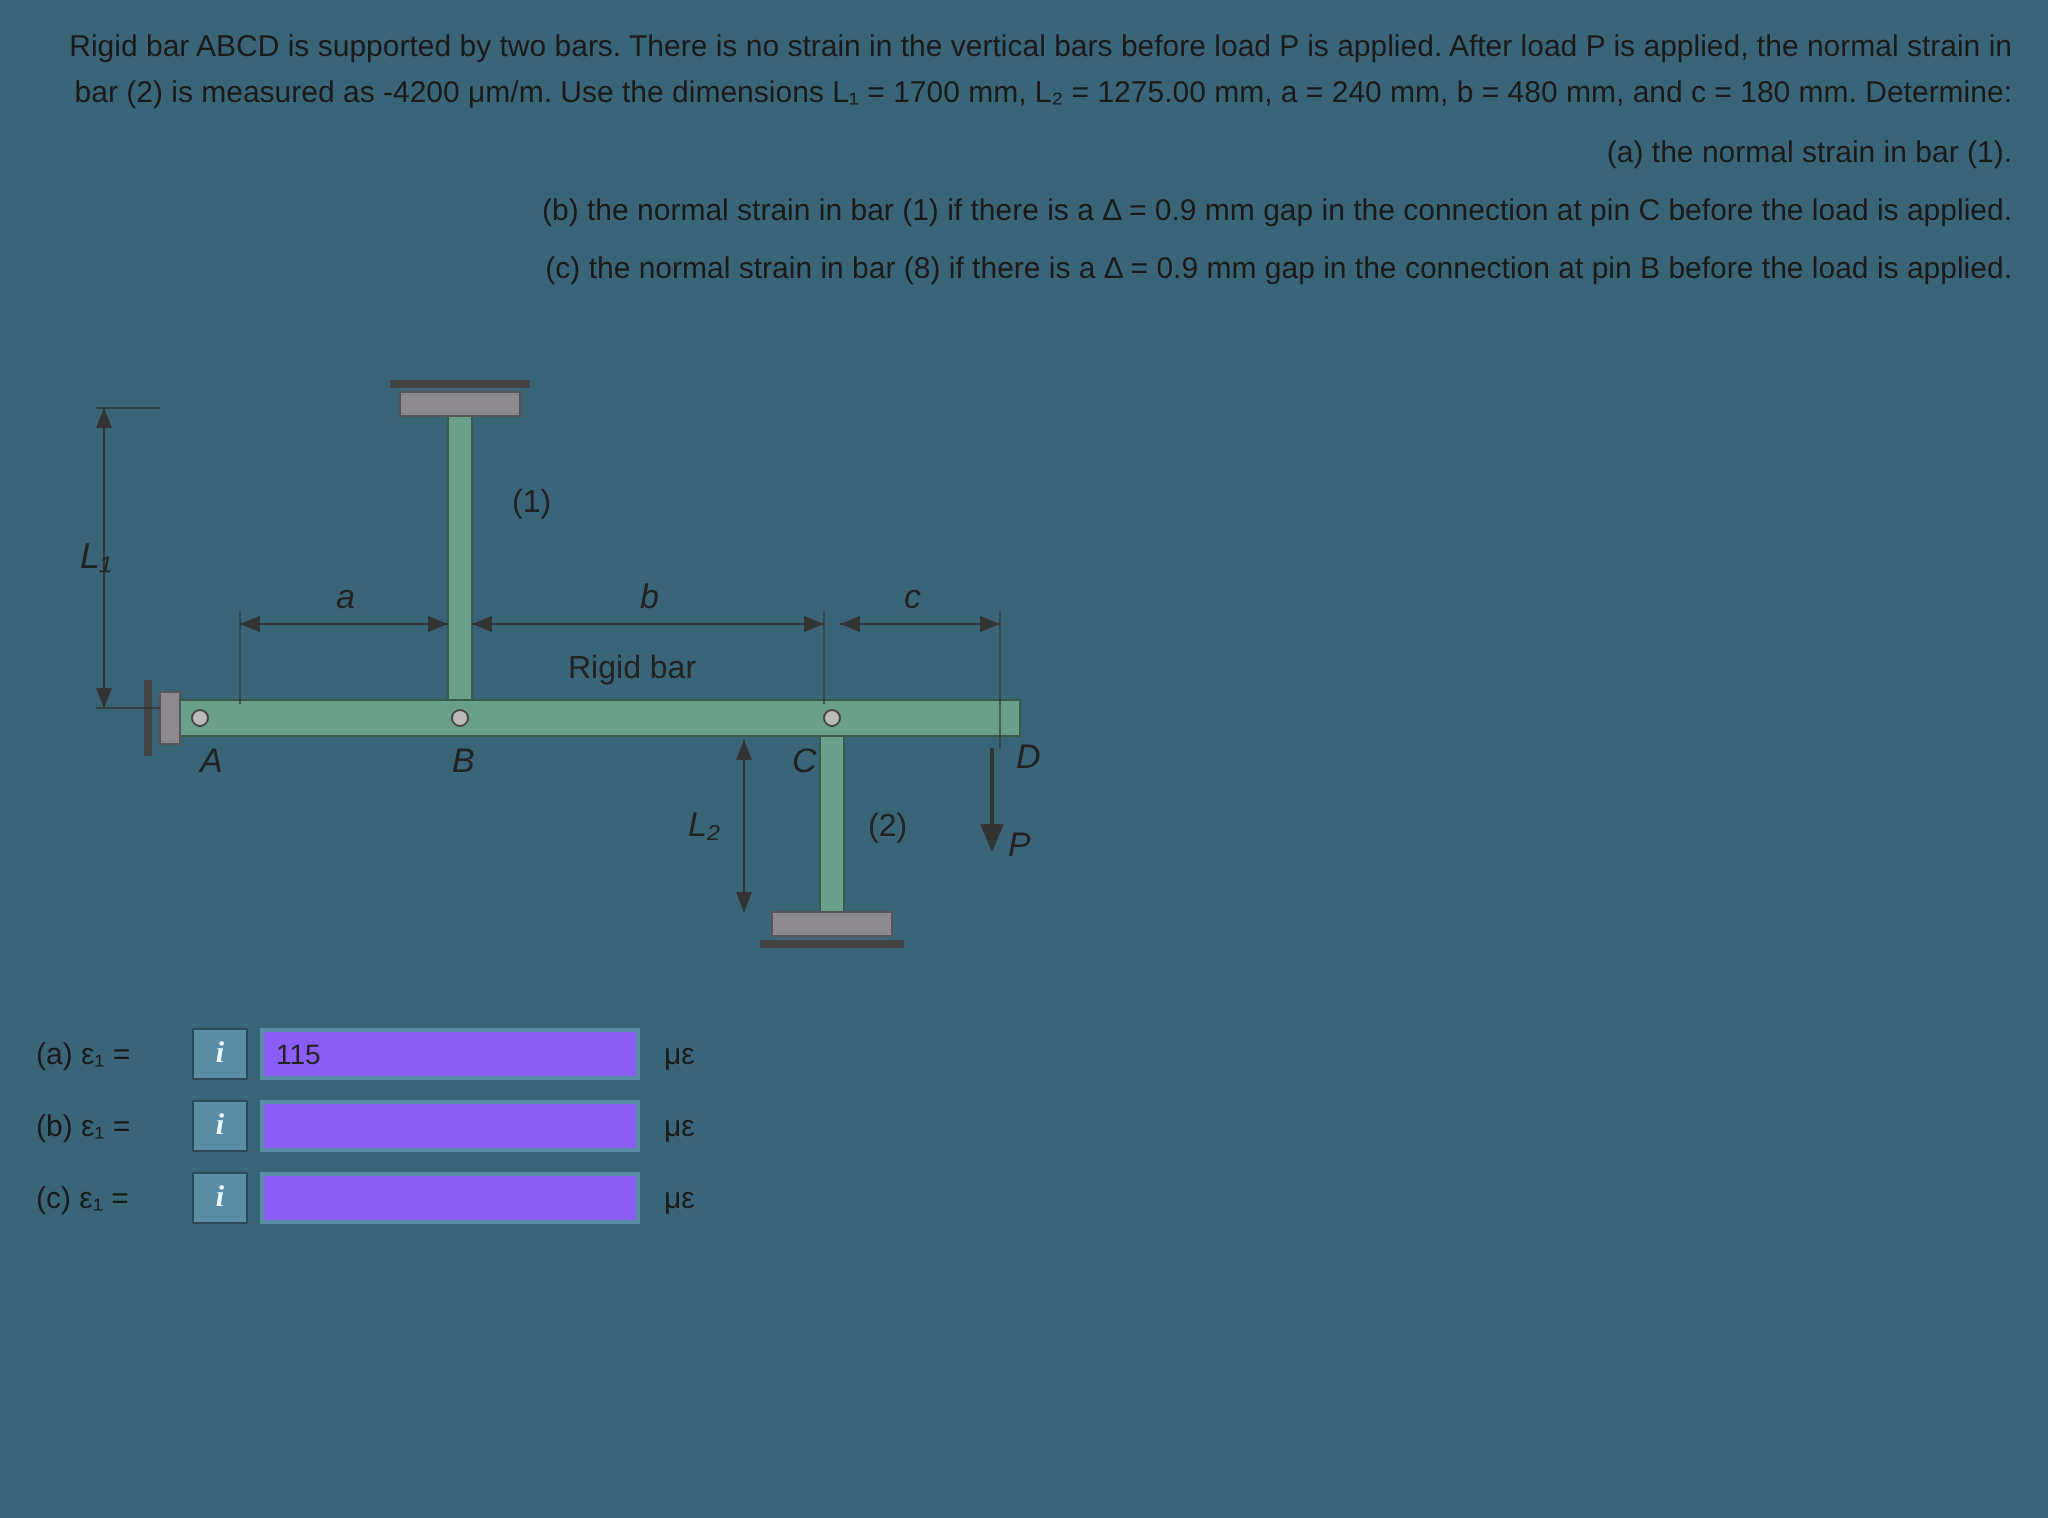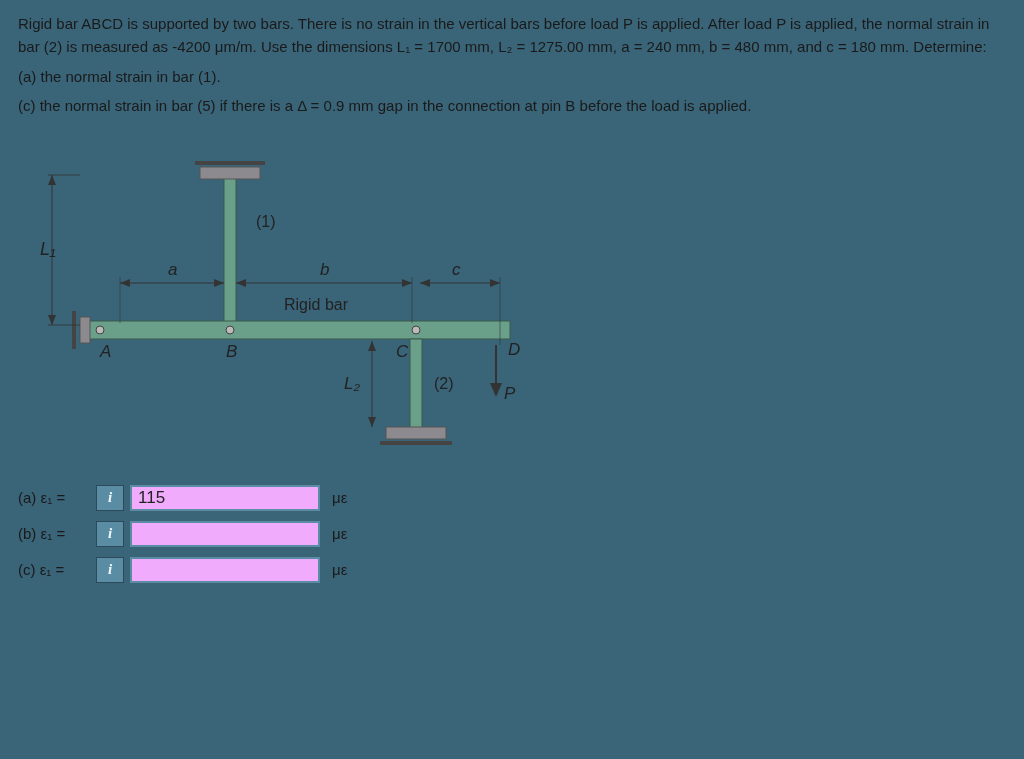--- a/index.html
+++ b/index.html
@@ -6,21 +6,21 @@
   body {
     font-family: Arial, Helvetica, sans-serif;
     background: #3a6478;
     color: #1a1a1a;
     width: 1024px;
     height: 759px;
     padding: 12px 18px;
     font-size: 15px;
     line-height: 1.55;
   }
-  .problem-text { margin-bottom: 28px; }
+  .problem-text { margin-bottom: 28px; text-align: right; }
   .problem-text p { margin-bottom: 6px; }
   .answer-block { margin-top: 20px; }
   .answer-label { margin-bottom: 14px; }
   .answer-row {
     display: flex;
     align-items: center;
     gap: 6px;
     margin-bottom: 10px;
   }
   .row-label { width: 72px; }
@@ -34,42 +34,43 @@
     font-style: italic;
     font-weight: bold;
     display: inline-flex;
     align-items: center;
     justify-content: center;
     cursor: pointer;
   }
   input.answer-input {
     width: 190px;
     height: 26px;
-    background: #f0abfc;
+    background: #8b5cf6;
     border: 2px solid #5a8ca3;
     padding: 2px 6px;
-    font-size: 17px;
+    font-size: 14px;
     color: #222;
   }
   .unit { margin-left: 6px; text-align: right; }
   .diagram-box {
     width: 520px;
     height: 320px;
     margin: 18px 0 10px 22px;
     position: relative;
   }
   svg { display: block; }
 </style>
 </head>
 <body>
 
 <div class="problem-text">
   <p>Rigid bar ABCD is supported by two bars. There is no strain in the vertical bars before load P is applied. After load P is applied, the normal strain in bar (2) is measured as -4200 μm/m. Use the dimensions L₁ = 1700 mm, L₂ = 1275.00 mm, a = 240 mm, b = 480 mm, and c = 180 mm. Determine:</p>
   <p>(a) the normal strain in bar (1).</p>
-  <p>(c) the normal strain in bar (5) if there is a Δ = 0.9 mm gap in the connection at pin B before the load is applied.</p>
+  <p>(b) the normal strain in bar (1) if there is a Δ = 0.9 mm gap in the connection at pin C before the load is applied.</p>
+  <p>(c) the normal strain in bar (8) if there is a Δ = 0.9 mm gap in the connection at pin B before the load is applied.</p>
 </div>
 
 <div class="diagram-box">
   <svg viewBox="0 0 520 320" width="520" height="320">
 
     <rect x="184" y="30" width="12" height="148" fill="#6aa08a" stroke="#3a5a4a" stroke-width="1"></rect>
 
     <rect x="160" y="22" width="60" height="12" fill="#8c8a8e" stroke="#555"></rect>
     <line x1="155" y1="18" x2="225" y2="18" stroke="#444" stroke-width="4"></line>
 

